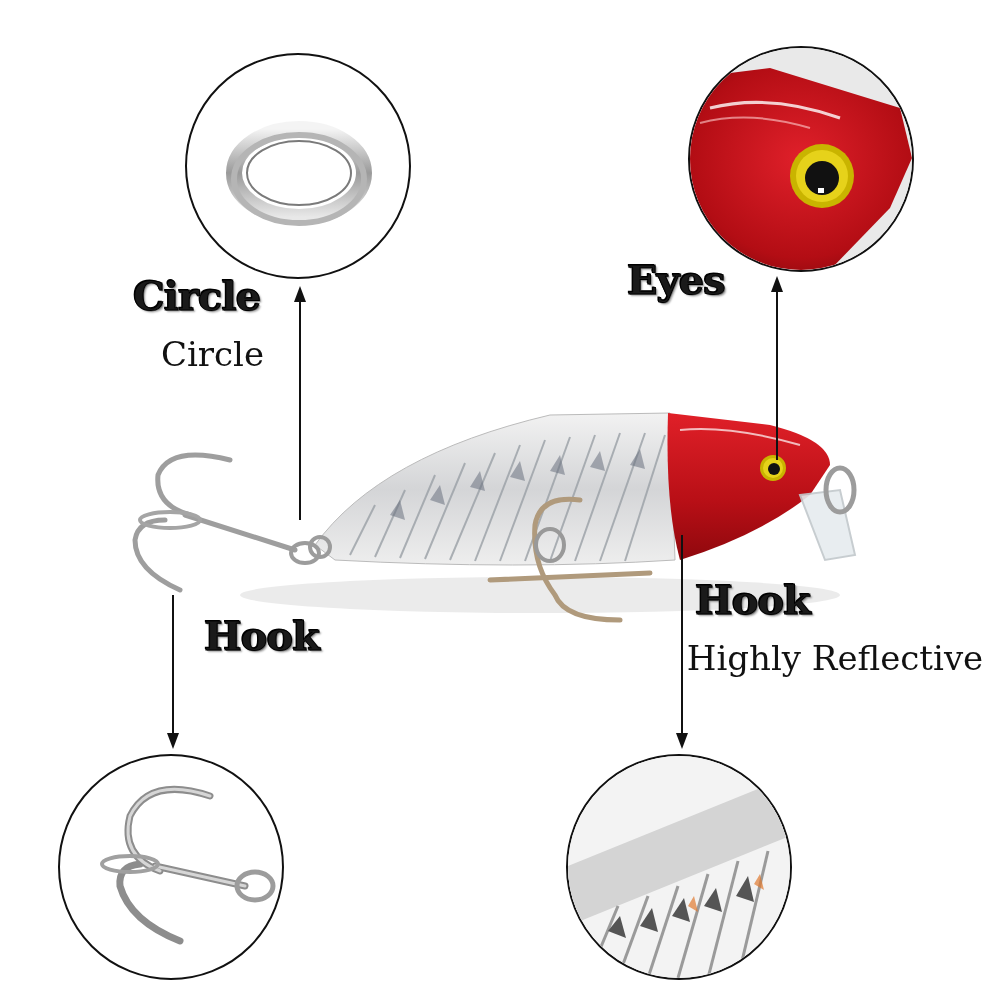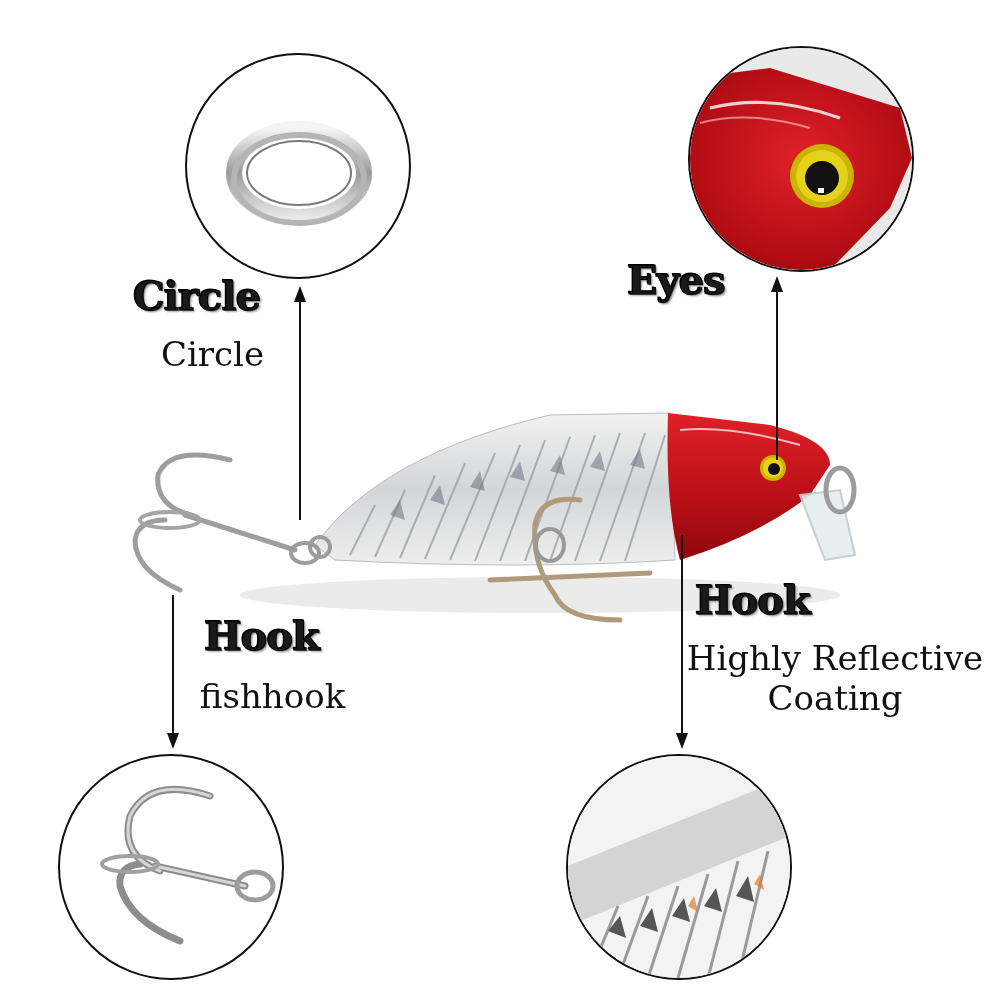--- a/index.html
+++ b/index.html
@@ -177,24 +177,22 @@
 <div class="arrow-up" style="left:294px; top:286px;"></div>
 
 <div class="title" style="left:627px; top:256px;">Eyes</div>
 <div class="desc" style="left:600px; top:312px; width:180px;">
 </div>
 <div class="vline" style="left:776px; top:290px; height:170px;"></div>
 <div class="arrow-up" style="left:771px; top:276px;"></div>
 
 <div class="title" style="left:204px; top:612px;">Hook</div>
 <div class="desc" style="left:180px; top:676px; width:185px;">
-  <div>fishhook</div>
 </div>
 <div class="vline" style="left:172px; top:595px; height:140px;"></div>
 <div class="arrow-down" style="left:167px; top:733px;"></div>
 
 <div class="title" style="left:695px; top:576px;">Hook</div>
 <div class="desc" style="left:684px; top:638px; width:302px;">
   <div>Highly Reflective</div>
-  <div>Coating</div>
 </div>
 <div class="vline" style="left:681px; top:535px; height:200px;"></div>
 <div class="arrow-down" style="left:676px; top:733px;"></div>
 
 </body></html>

